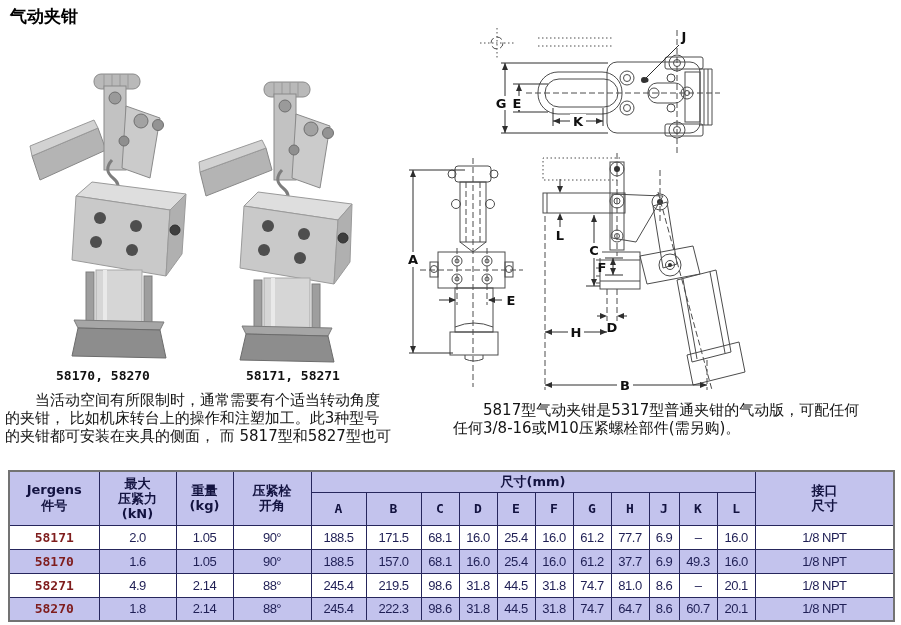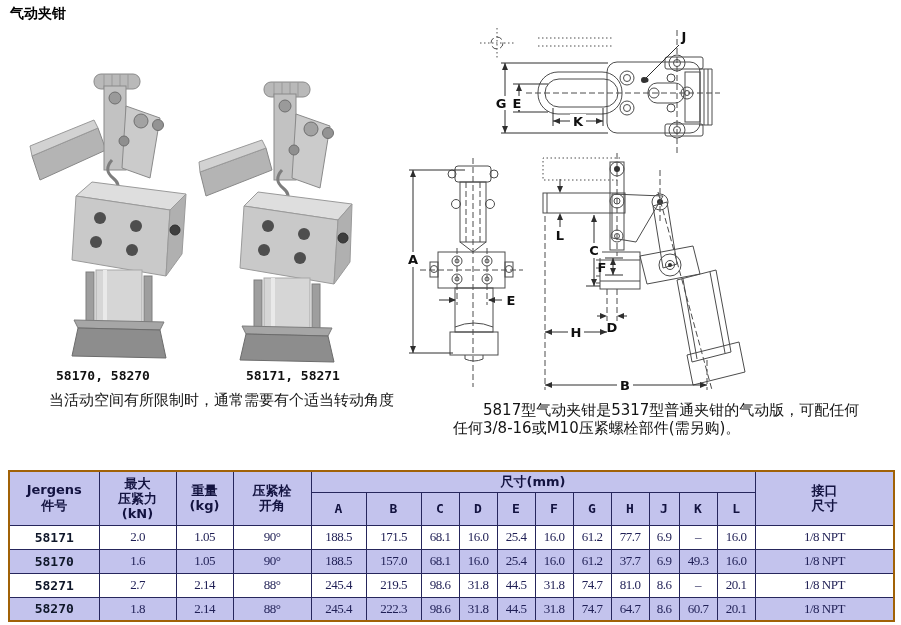--- a/index.html
+++ b/index.html
@@ -1,26 +1,26 @@
 <!DOCTYPE html>
 <html><head>
 <meta charset="utf-8">
 <style>
   html,body { margin:0; padding:0; background:#fff; }
   .page { position:relative; width:901px; height:625px; background:#ffffff;
           font-family:"DejaVu Sans", sans-serif; overflow:hidden; }
 
-  .title { position:absolute; left:10px; top:5px; font-size:14px; font-weight:bold; color:#000; }
+  .title { position:absolute; left:10px; top:5px; font-size:17px; font-weight:bold; color:#000; }
 
   .caption { position:absolute; top:368px; width:130px; text-align:center;
              font-family:"DejaVu Sans Mono", monospace; font-weight:bold; font-size:13px; color:#111; }
   .caption1 { left:38px; } .caption2 { left:228px; }
 
   .para { position:absolute; font-size:15px; line-height:18px; color:#141414; }
-  .para-left  { left:19px;  top:391px; width:428px; }
+  .para-left  { left:5px;  top:391px; width:428px; }
   .para-right { left:442px; top:401px; width:460px;margin-left:11px; }
 
   
   .drw { position:absolute; }
   .drw-top   { left:468px; top:12px; }
   .drw-front { left:395px; top:150px; }
   .drw-side  { left:530px; top:148px; }
   .s   { stroke:#4c4c4c; fill:none; stroke-width:1; }
   .dim { stroke:#2e2e2e; fill:none; stroke-width:1; }
   .dash { stroke-dasharray:6 3; }
@@ -34,28 +34,28 @@
   .photo { position:absolute; }
   .photo1 { left:28px; top:66px; }
   .photo2 { left:198px; top:76px; }
 
   
   table.spec { position:absolute; left:8px; top:470px; width:885px;
                border-collapse:collapse; table-layout:fixed;
                font-size:13px; color:#1f1f55; }
   table.spec th, table.spec td { border:1px solid #26265c; text-align:center;
                vertical-align:middle; padding:0; overflow:hidden; }
-  table.spec { border:2px solid #a16207; }
+  table.spec { border:2px solid #737373; }
   .hdr { background:#c3c3ed; font-weight:bold; color:#131340; }
   .pre { white-space:pre-line; line-height:15px; }
   tr.h1 { height:21px; } tr.h2 { height:33px; }
   tr.r  { height:24px; background:#ffffff; }
   tr.r.alt { background:#c3c3ed; }
-  td.num { font-family:Liberation Serif, serif; letter-spacing:-0.5px; }
-  td.part { font-family:"DejaVu Sans Mono", monospace; font-weight:bold; color:#0f172a; }
+  td.num { font-family:Liberation Sans, sans-serif; letter-spacing:-0.5px; }
+  td.part { font-family:"DejaVu Sans Mono", monospace; font-weight:bold; color:#7f1d1d; }
   th.letters { font-family:"DejaVu Sans Mono", monospace; font-weight:bold; }
 </style>
 </head>
 <body>
 
 <div class="page">
 
   <div class="title">气动夹钳</div>
 
   <svg class="photo photo1" width="170" height="296" viewBox="0 0 170 296">
@@ -118,20 +118,22 @@
     <line x1="75" y1="202" x2="75" y2="262" stroke="#e9e9e9" stroke-width="4"></line>
     <polygon points="48,258 130,260 134,252 44,250" fill="#a6a6a6" stroke="#7c7c7c"></polygon>
     <polygon points="48,258 130,260 136,286 42,284" fill="#8d8d8d" stroke="#6c6c6c"></polygon>
   </svg>
 
   <div class="caption caption1">58170, 58270</div>
   <div class="caption caption2">58171, 58271</div>
 
   <div class="para para-left">
     <div>　　当活动空间有所限制时，通常需要有个适当转动角度</div>
+    <div>的夹钳， 比如机床转台上的操作和注塑加工。此3种型号</div>
+    <div>的夹钳都可安装在夹具的侧面， 而 5817型和5827型也可</div>
   </div>
   <div class="para para-right">
     <div>　　5817型气动夹钳是5317型普通夹钳的气动版，可配任何</div>
     <div>任何3/8-16或M10压紧螺栓部件(需另购)。</div>
   </div>
 
   <svg class="drw drw-top" width="435" height="155" viewBox="0 0 435 155">
     <line class="s dot" x1="12" y1="31" x2="48" y2="31"></line>
     <line class="s dot" x1="29" y1="16" x2="29" y2="46"></line>
     <circle class="s dash" cx="29" cy="31" r="6"></circle>
@@ -416,21 +418,21 @@
         <td class="num">16.0</td>
         <td class="num">61.2</td>
         <td class="num">37.7</td>
         <td class="num">6.9</td>
         <td class="num">49.3</td>
         <td class="num">16.0</td>
         <td class="num">1/8 NPT</td>
       </tr>
       <tr class="r">
         <td class="part">58271</td>
-        <td class="num">2.7</td>
+        <td class="num">4.9</td>
         <td class="num">2.14</td>
         <td class="num">88°</td>
         <td class="num">245.4</td>
         <td class="num">219.5</td>
         <td class="num">98.6</td>
         <td class="num">31.8</td>
         <td class="num">44.5</td>
         <td class="num">31.8</td>
         <td class="num">74.7</td>
         <td class="num">81.0</td>

